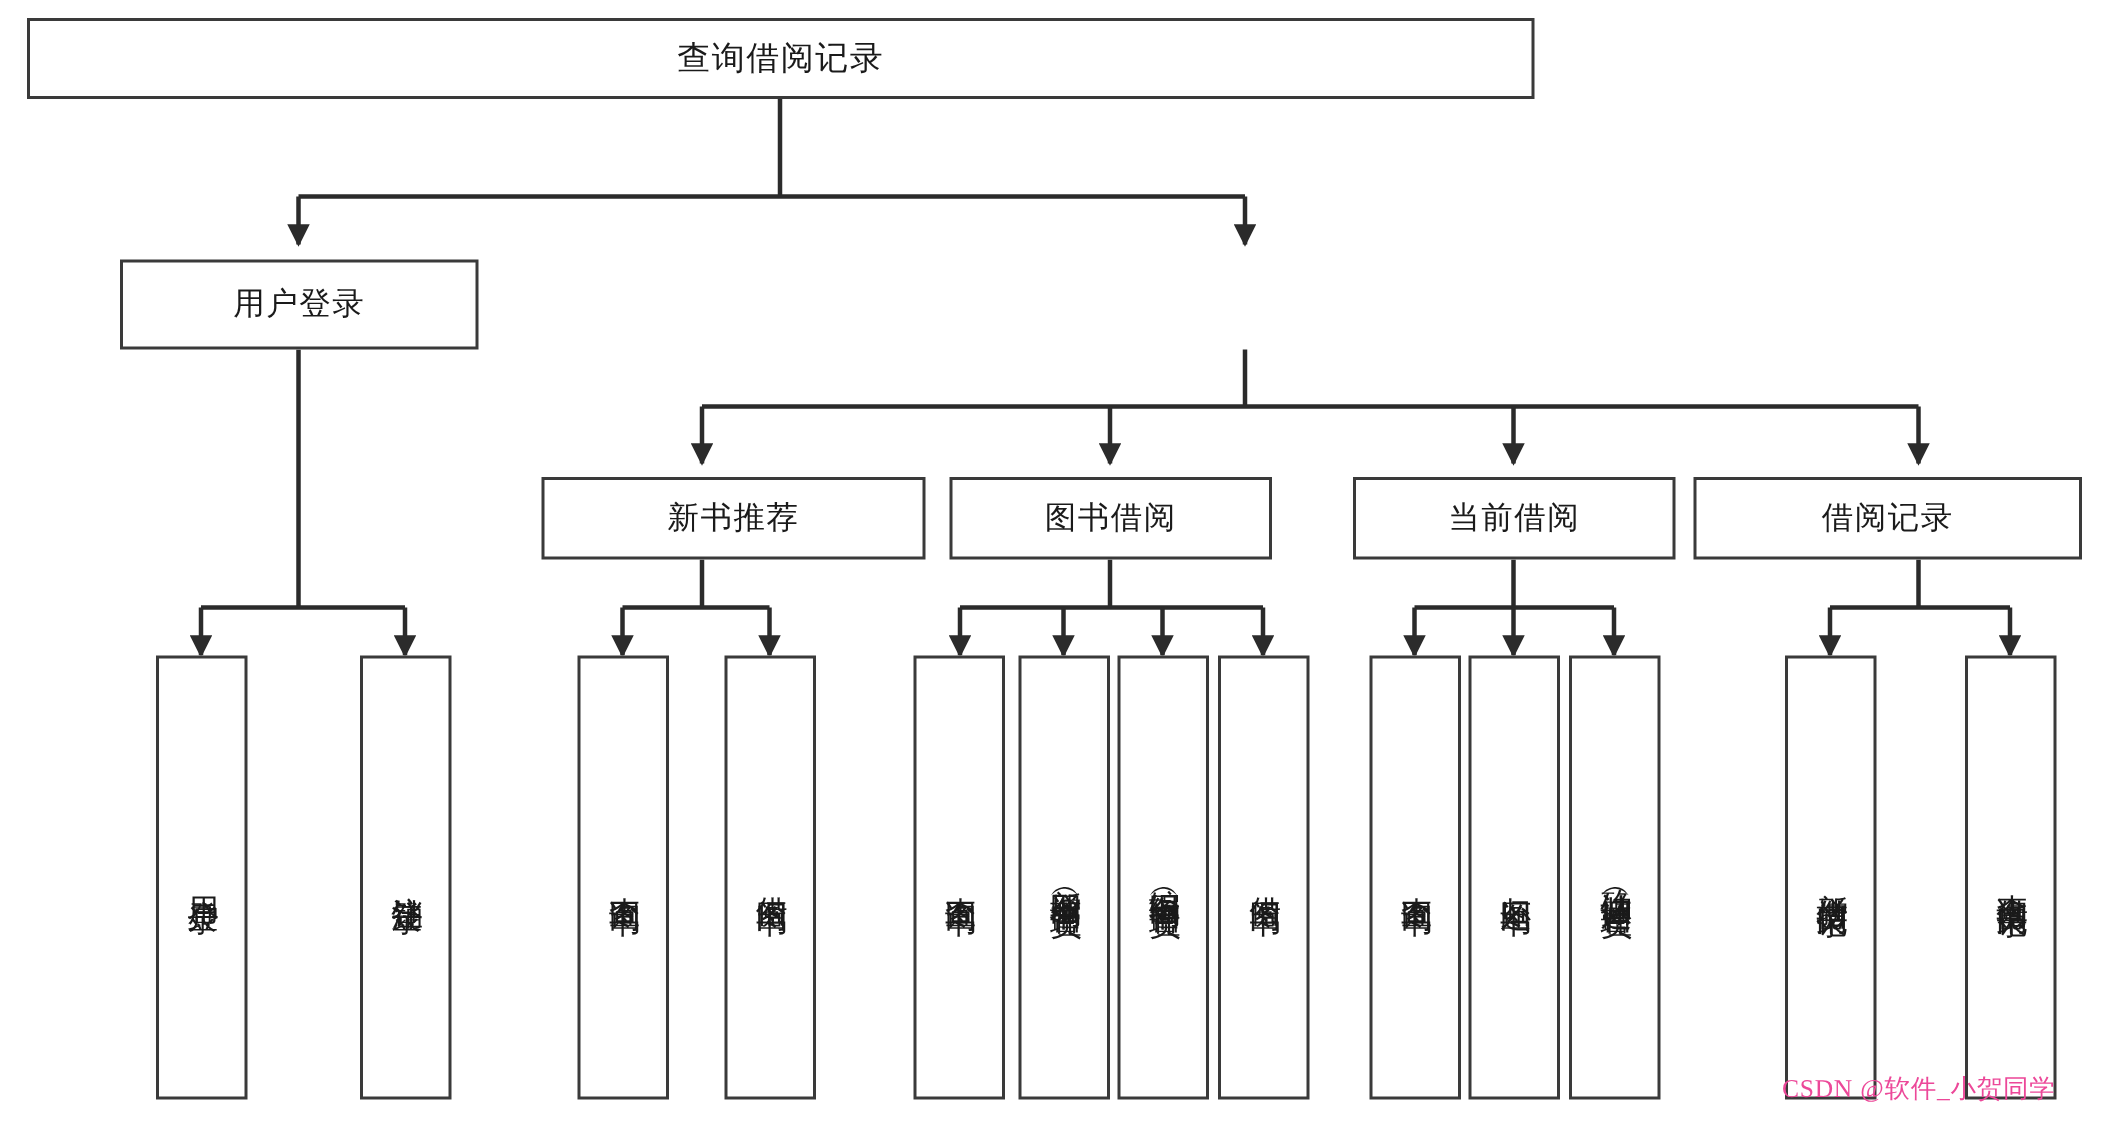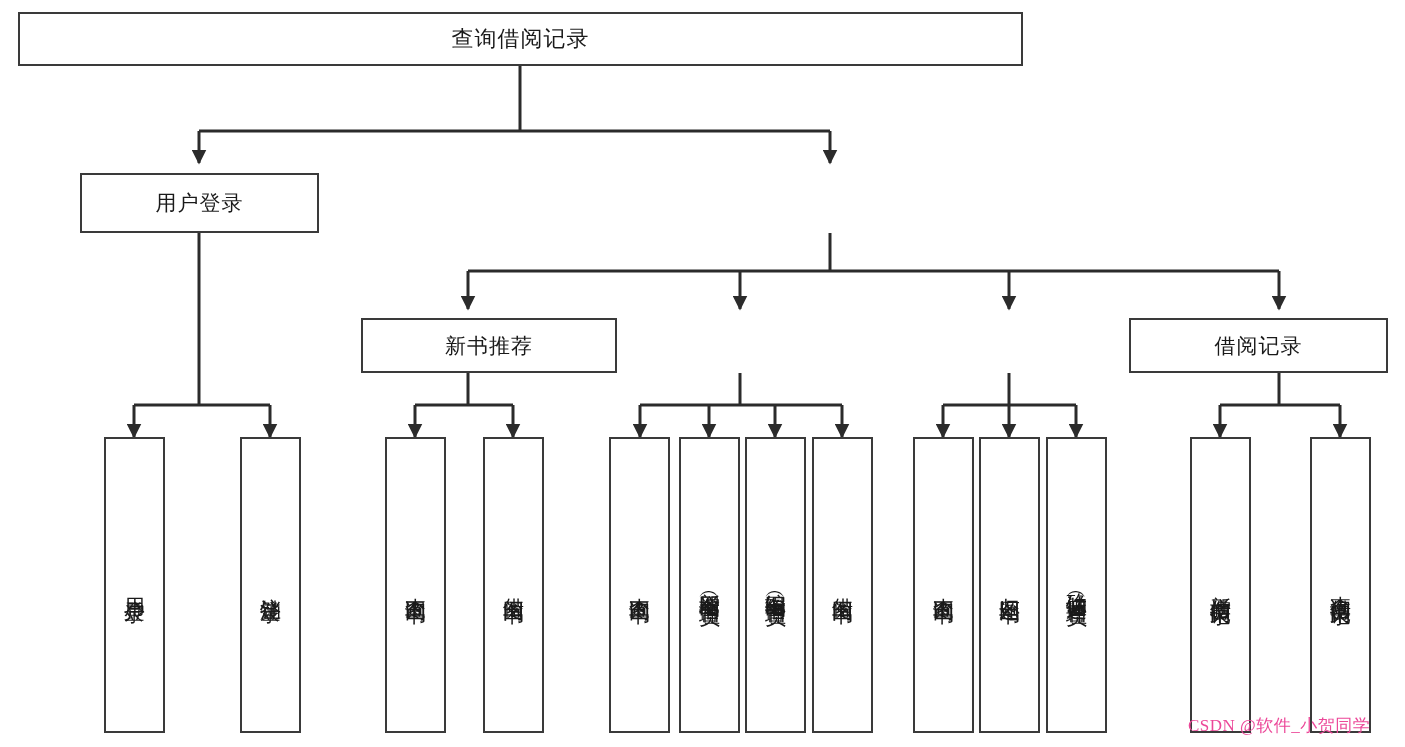--- a/index.html
+++ b/index.html
@@ -120,20 +120,26 @@
     <span>查询借阅记录</span>
   </div>
 
   <div class="node h" style="left:80px; top:173px; width:239px; height:60px;">
     <span>用户登录</span>
   </div>
 
   <div class="node h" style="left:361px; top:318px; width:256px; height:55px;">
     <span>新书推荐</span>
   </div>
+  <div class="node h" style="left:633px; top:318px; width:215px; height:55px;">
+    <span>图书借阅</span>
+  </div>
+  <div class="node h" style="left:902px; top:318px; width:215px; height:55px;">
+    <span>当前借阅</span>
+  </div>
   <div class="node h" style="left:1129px; top:318px; width:259px; height:55px;">
     <span>借阅记录</span>
   </div>
 
   <div class="node v" style="left:104px; top:437px; width:61px; height:296px;">
     <span>用户登录</span>
   </div>
   <div class="node v" style="left:240px; top:437px; width:61px; height:296px;">
     <span>注销登录</span>
   </div>

